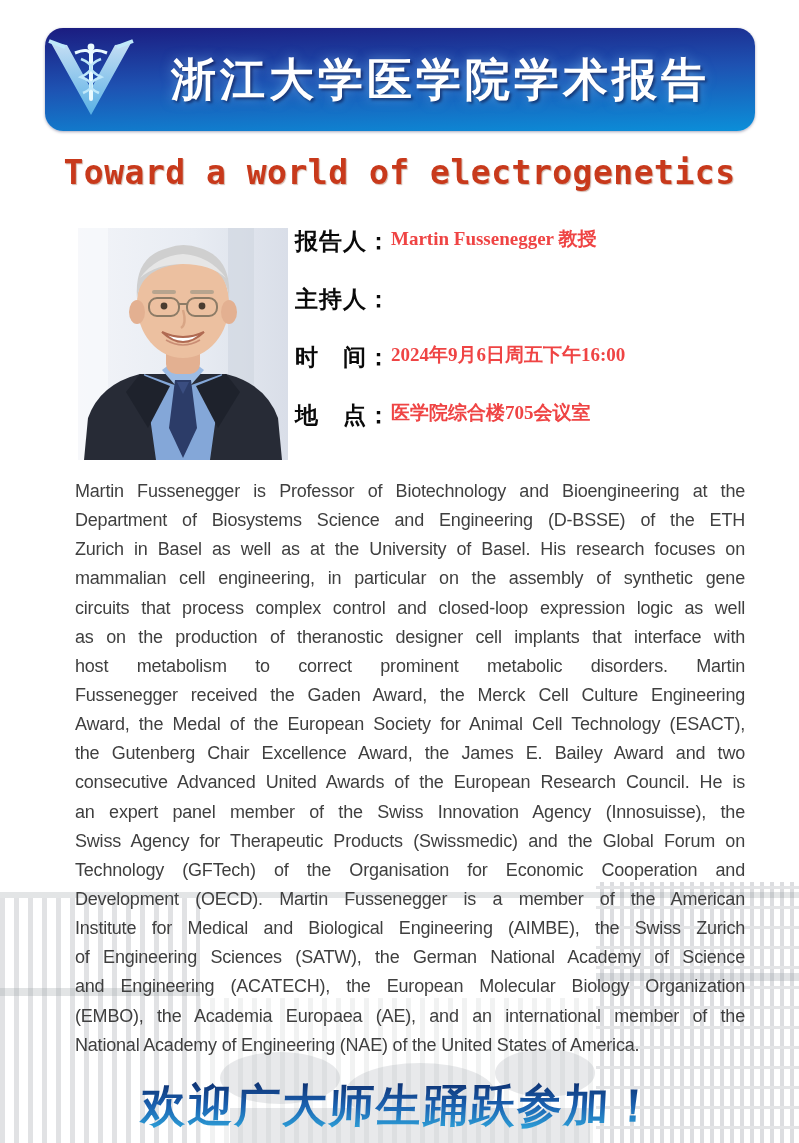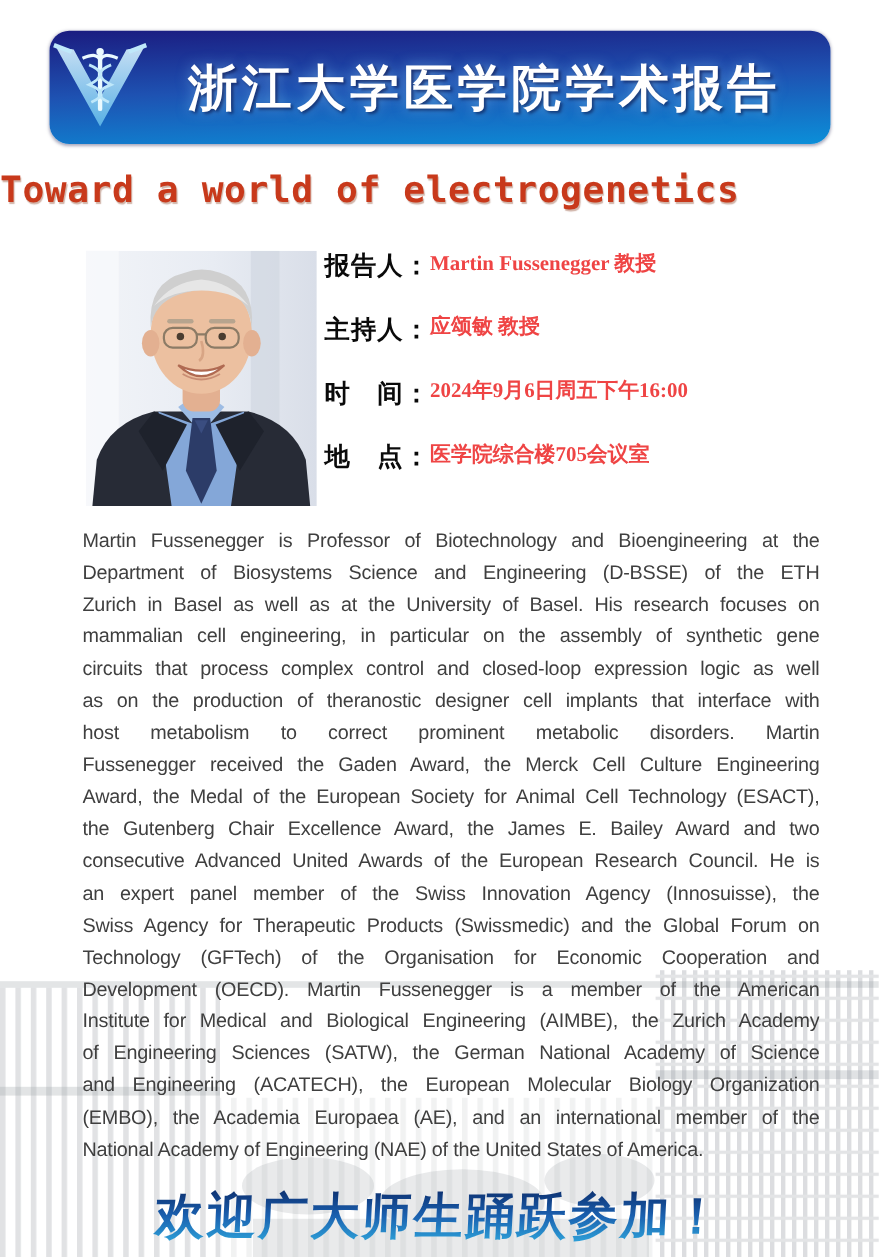--- a/index.html
+++ b/index.html
@@ -25,21 +25,21 @@
   }
   .banner-logo { width:92px; height:86px; flex:0 0 auto; margin-right:34px; }
   .banner-title {
     color:#ffffff; font-size:45px; font-weight:bold; letter-spacing:4px;
     text-shadow:2px 2px 3px rgba(0,0,50,.55), 0 0 12px rgba(150,215,255,.55);
     white-space:nowrap;
   }
 
   
   .lecture-title {
-    position:absolute; left:0; top:153px; width:100%; text-align:left; z-index:2;
+    position:absolute; left:0; top:153px; width:100%; text-align:center; z-index:2;
     font-family:"DejaVu Sans Mono", monospace;
     font-weight:bold; font-size:33px; letter-spacing:0.5px;
     color:#c8391b; text-shadow:1px 1px 1px rgba(120,40,10,.35);
     white-space:nowrap;
   }
 
   
   .photo {
     position:absolute; left:78px; top:228px; width:210px; height:232px; z-index:2;
     overflow:hidden;
@@ -172,21 +172,20 @@
   <path d="M88 112 Q105 122 122 112" fill="none" stroke="#c98d74" stroke-width="1.6"></path>
 </svg>
 
 <div class="info">
   <div class="info-row">
     <span class="info-label">报告人：</span>
       <span class="info-value">Martin Fussenegger  教授</span>
   </div>
   <div class="info-row">
     <span class="info-label">主持人：</span>
-      <span class="info-value">应颂敏   教授</span>
   </div>
   <div class="info-row">
     <span class="info-label">时　间：</span>
       <span class="info-value">2024年9月6日周五下午16:00</span>
   </div>
   <div class="info-row">
     <span class="info-label">地　点：</span>
       <span class="info-value">医学院综合楼705会议室</span>
   </div>
 </div>
@@ -200,20 +199,20 @@
     <div class="bio-line">as on the production of theranostic designer cell implants that interface with</div>
     <div class="bio-line">host metabolism to correct prominent metabolic disorders. Martin</div>
     <div class="bio-line">Fussenegger received the Gaden Award, the Merck Cell Culture Engineering</div>
     <div class="bio-line">Award, the Medal of the European Society for Animal Cell Technology (ESACT),</div>
     <div class="bio-line">the Gutenberg Chair Excellence Award, the James E. Bailey Award and two</div>
     <div class="bio-line">consecutive Advanced United Awards of the European Research Council. He is</div>
     <div class="bio-line">an expert panel member of the Swiss Innovation Agency (Innosuisse), the</div>
     <div class="bio-line">Swiss Agency for Therapeutic Products (Swissmedic) and the Global Forum on</div>
     <div class="bio-line">Technology (GFTech) of the Organisation for Economic Cooperation and</div>
     <div class="bio-line">Development (OECD). Martin Fussenegger is a member of the American</div>
-    <div class="bio-line">Institute for Medical and Biological Engineering (AIMBE), the Zurich Academy</div>
+    <div class="bio-line">Institute for Medical and Biological Engineering (AIMBE), the Swiss Zurich</div>
     <div class="bio-line">of Engineering Sciences (SATW), the German National Academy of Science</div>
     <div class="bio-line">and Engineering (ACATECH), the European Molecular Biology Organization</div>
     <div class="bio-line">(EMBO),  the  Academia Europaea (AE), and an international member of the</div>
     <div class="bio-line">National Academy of Engineering (NAE) of the United States of America.</div>
   </div>
 
 <div class="welcome">欢迎广大师生踊跃参加！</div>
 
 </body></html>

